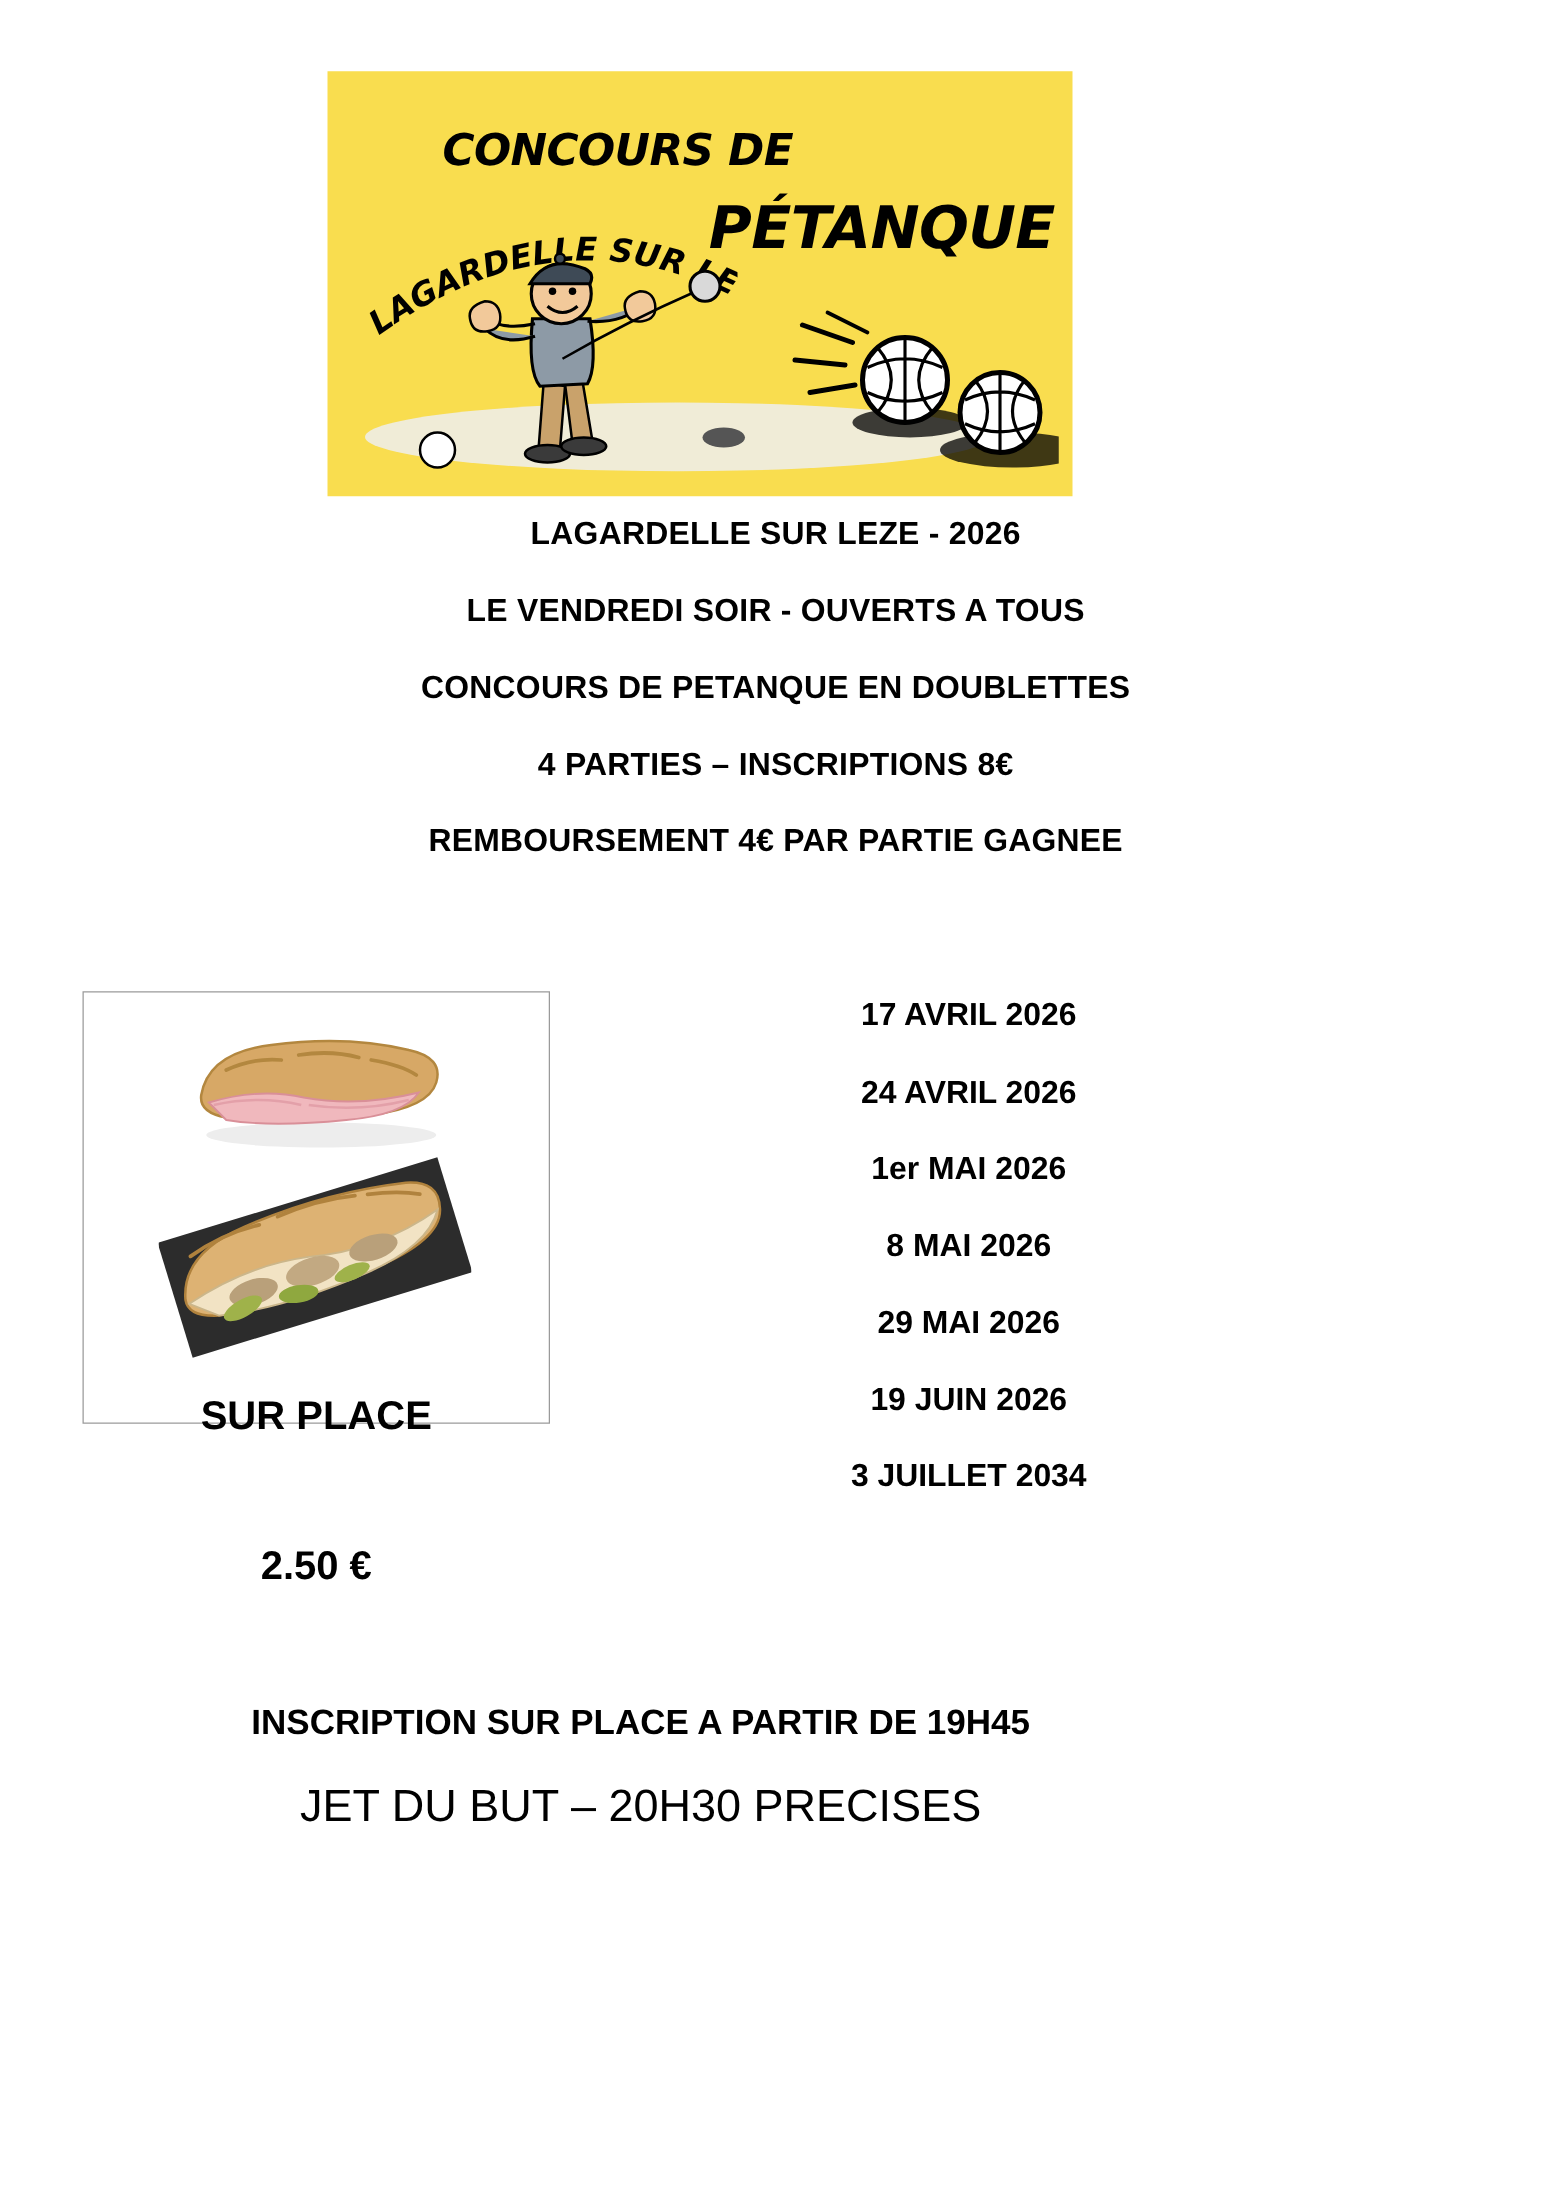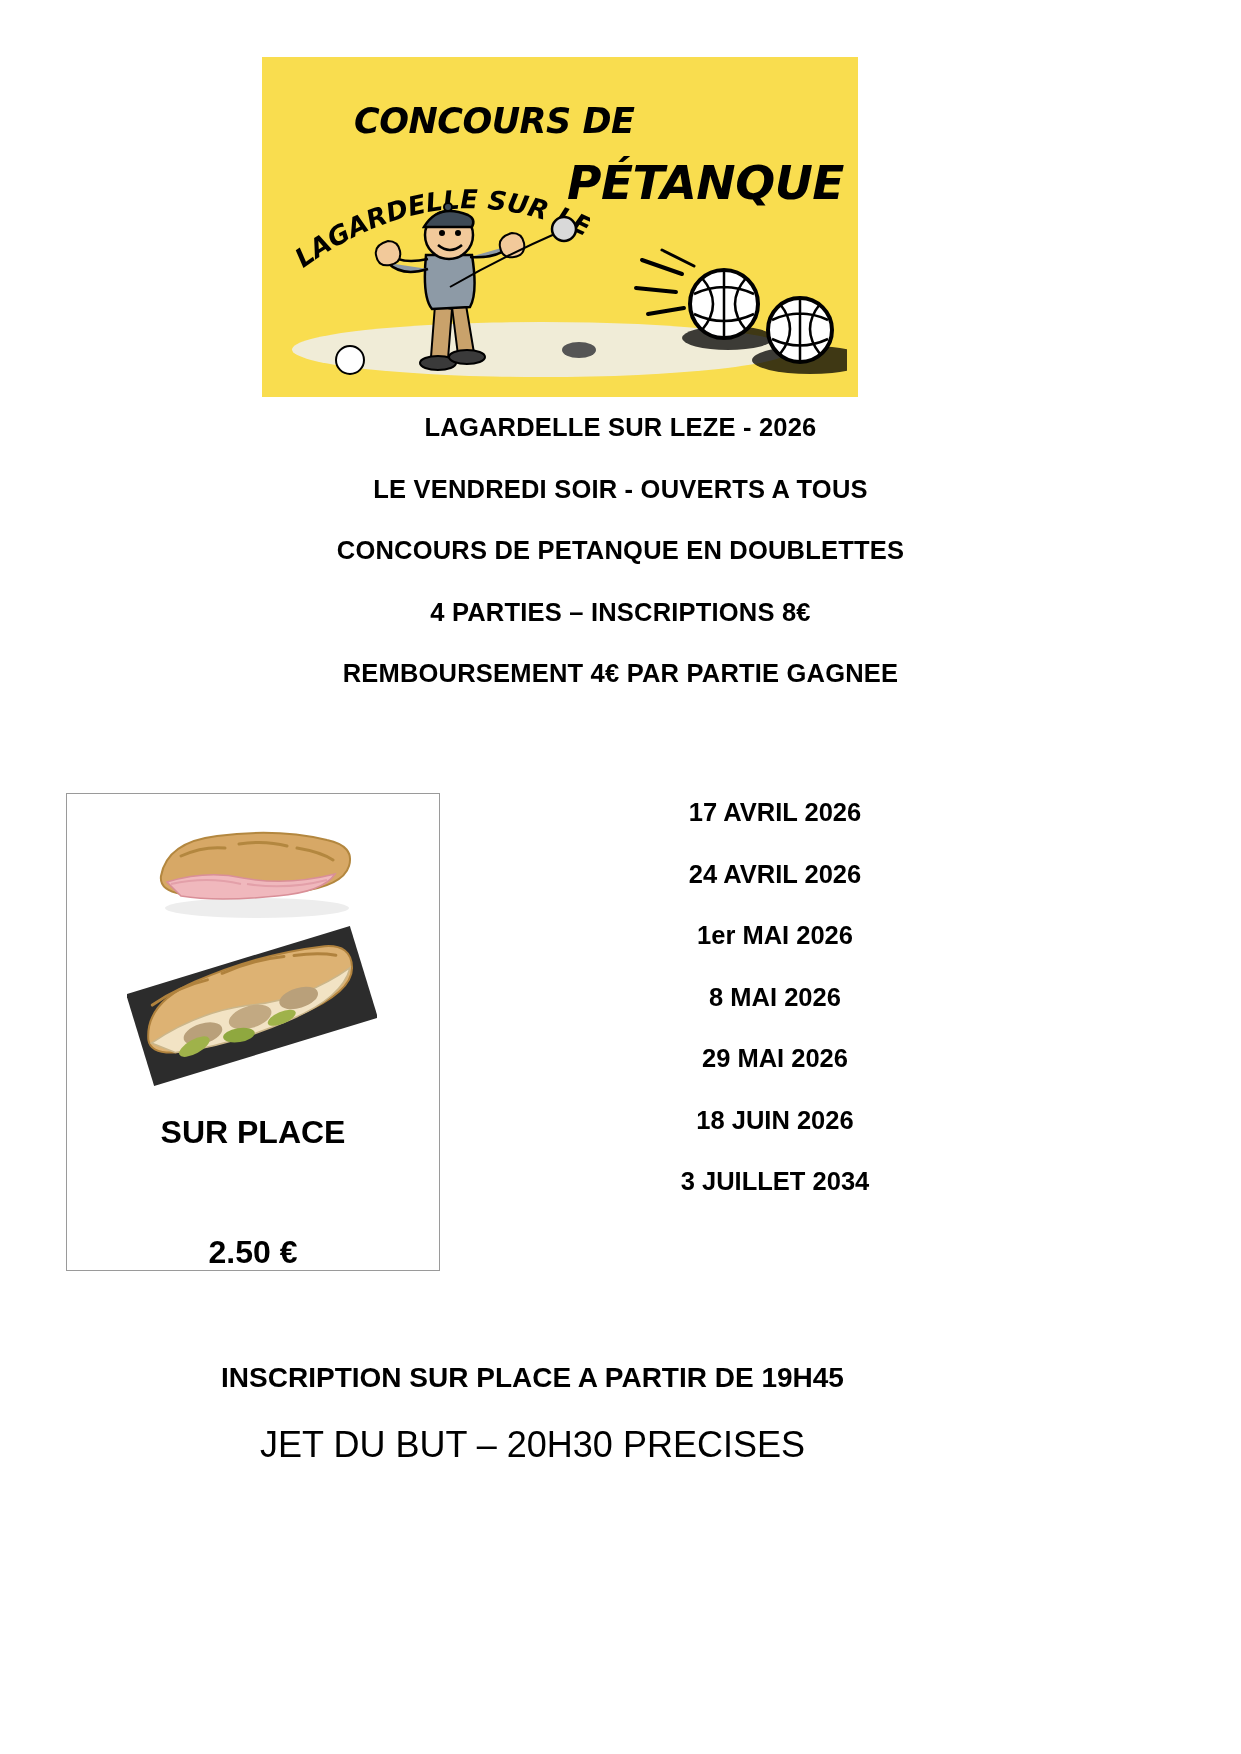--- a/index.html
+++ b/index.html
@@ -129,21 +129,21 @@
     margin: 0 0 36px 0;
     white-space: nowrap;
   }
 
   
   .food-box {
     position: absolute;
     left: 66px;
     top: 793px;
     width: 374px;
-    height: 478px;
+    height: 346px;
     border: 1px solid #9a9a9a;
     background: #ffffff;
     box-sizing: border-box;
   }
   .sandwich-top {
     position: absolute;
     left: 80px;
     top: 18px;
     width: 215px;
     height: 110px;
@@ -191,21 +191,20 @@
     white-space: nowrap;
   }
 
   
   .footer {
     position: absolute;
     left: 0;
     top: 1362px;
     width: 1025px;
     text-align: center;
-    padding-left: 20px;
   }
   .footer-line-1 {
     font-size: 28px;
     font-weight: bold;
     margin-bottom: 30px;
     white-space: nowrap;
   }
   .footer-line-2 {
     font-size: 36px;
     font-weight: normal;
@@ -317,20 +316,20 @@
   <div class="food-label">SUR PLACE</div>
   <div class="food-price">2.50 €</div>
 </div>
 
 <div class="dates">
   <div class="date-item">17 AVRIL 2026</div>
   <div class="date-item">24 AVRIL 2026</div>
   <div class="date-item">1er MAI 2026</div>
   <div class="date-item">8 MAI 2026</div>
   <div class="date-item">29 MAI 2026</div>
-  <div class="date-item">18 JUIN 2026</div>
+  <div class="date-item">19 JUIN 2026</div>
   <div class="date-item">3 JUILLET 2034</div>
 </div>
 
 <div class="footer">
   <div class="footer-line-1">INSCRIPTION SUR PLACE A PARTIR DE 19H45</div>
   <div class="footer-line-2">JET DU BUT – 20H30 PRECISES</div>
 </div>
 
 </body></html>

